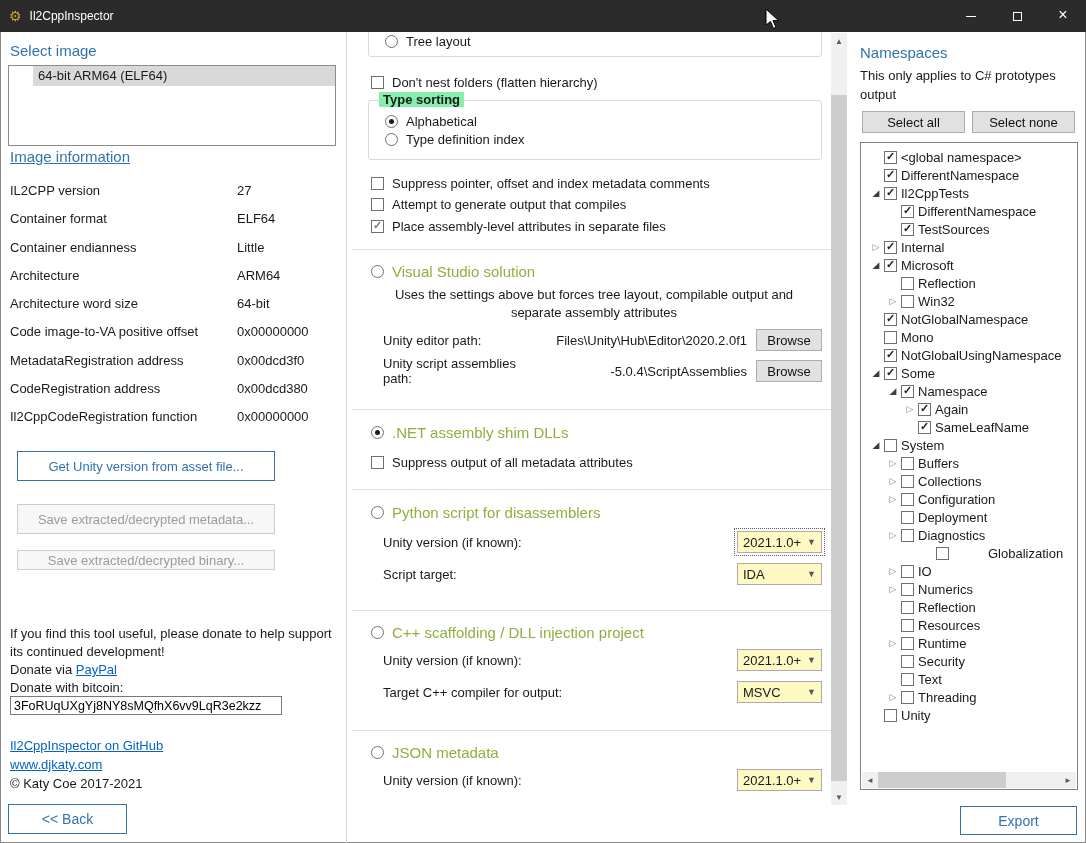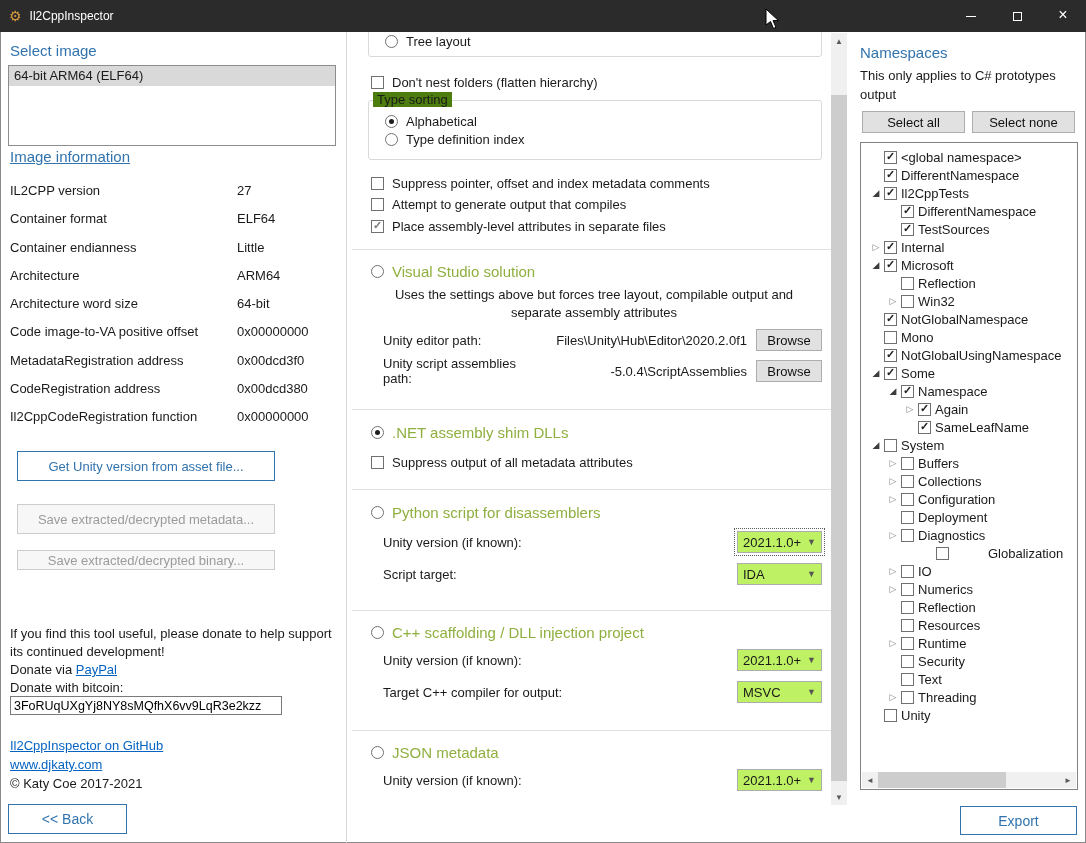--- a/index.html
+++ b/index.html
@@ -29,33 +29,33 @@
   .btn-accent { background:#fff; border:1px solid #3173ad; color:#3173ad; }
   .btn-disabled { background:#f7f7f7; border:1px solid #cccccc; color:#9b9b9b; }
   .btn-std { background:#e1e1e1; border:1px solid #adadad; color:#111; font-size:13px; }
   .check { width:13px; height:13px; border:1px solid #707070; background:#fff; flex:none;
            display:inline-flex; align-items:center; justify-content:center; font-size:11px; line-height:1; }
   .check.checked::after { content:"✓"; font-weight:bold; color:#222; margin-top:-1px; }
   .check.checked.gray::after { color:#7a7a7a; }
   .radio { width:13px; height:13px; border:1px solid #707070; border-radius:50%; background:#fff; flex:none;
            display:inline-flex; align-items:center; justify-content:center; }
   .radio.on::after { content:""; width:5px; height:5px; border-radius:50%; background:#1d1d1d; }
-  .combo { width:85px; height:22px; border:1px solid #acacac; background:#bef264; padding:0 5px;
+  .combo { width:85px; height:22px; border:1px solid #acacac; background:#fef9c3; padding:0 5px;
            display:flex; align-items:center; justify-content:space-between; font-size:13px; flex:none; }
   .combo .arrow { font-size:9px; color:#565656; margin-left:4px; }
   .combo.focused { outline:1px dotted #5a5a5a; outline-offset:2px; }
   .groupbox { border:1px solid #d9d9d9; border-radius:3px; background:#fff; }
   .sep { position:absolute; height:1px; background:#e0e0e0; }
 
   
   .left-col { position:absolute; left:10px; top:32px; width:330px; height:770px; }
   .divider { position:absolute; left:346px; top:32px; bottom:0; width:1px; background:#d8d8d8; }
   .listbox { position:absolute; top:33px; left:-2px; width:328px; height:81px; border:1px solid #8c8c8c; background:#fff; }
   .list-item { height:20px; line-height:20px; padding:0 5px; white-space:nowrap; }
-  .list-item.selected { background:#d9d9d9; }
+  .list-item.selected { background:#d9d9d9;margin-left:24px; }
   .info-table { position:absolute; top:151px; left:0; width:330px; }
   .info-row { display:grid; grid-template-columns:227px 1fr; height:28.3px; }
   .donate-text { position:absolute; top:593px; left:0; width:332px; line-height:18px; }
   .bitcoin-input { position:absolute; top:664px; left:0; width:272px; height:19px; border:1px solid #7a7a7a;
                    font-family:inherit; font-size:12.5px; padding:0 3px; }
   .back-btn { position:absolute; left:8px; top:804px; width:119px; height:30px; font-size:14px; z-index:3; }
 
   
   .mid-col { position:absolute; left:352px; top:32px; width:479px; height:811px; z-index:1; }
   .cbrow { position:absolute; left:19px; display:flex; align-items:center; gap:8px; height:18px; }
@@ -192,21 +192,21 @@
         <span>Tree layout</span>
       </div>
     </div>
 
     <div class="cbrow" style="top:41px;">
       <span class="check"></span>
       <span>Don't nest folders (flatten hierarchy)</span>
     </div>
 
     <div class="groupbox" style="position:absolute;left:16px;top:68px;width:454px;height:60px;">
-      <span style="position:absolute;top:-9px;left:4px;background:#4d7c0f;padding:0 4px;">Type sorting</span>
+      <span style="position:absolute;top:-9px;left:10px;background:#86efac;padding:0 4px;font-weight:bold;">Type sorting</span>
       <div style="position:absolute;left:16px;top:13px;display:flex;align-items:center;gap:8px;">
         <span class="radio ts-radio on"></span>
         <span>Alphabetical</span>
       </div>
       <div style="position:absolute;left:16px;top:31px;display:flex;align-items:center;gap:8px;">
         <span class="radio ts-radio"></span>
         <span>Type definition index</span>
       </div>
     </div>
 

